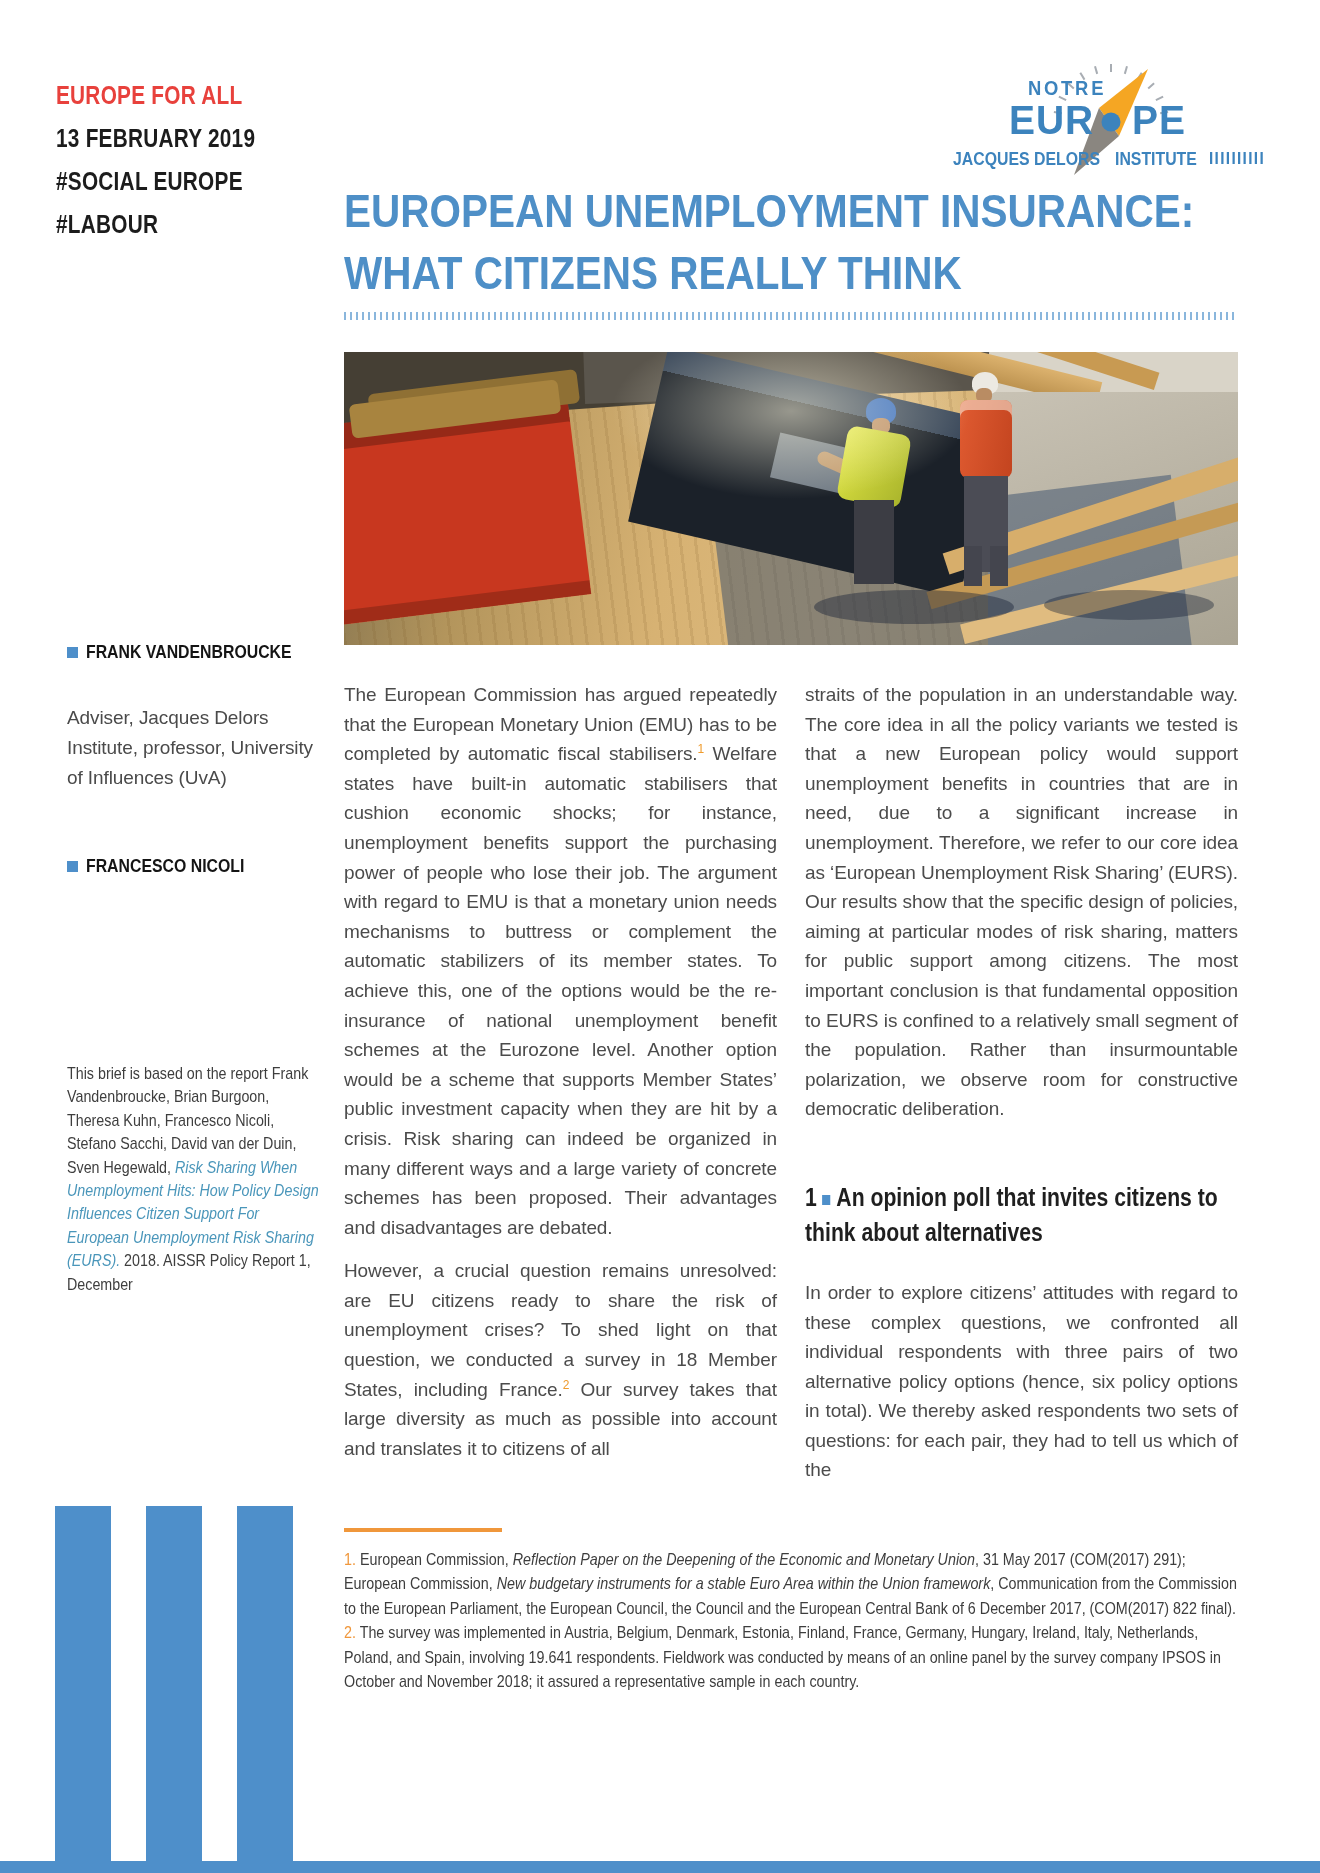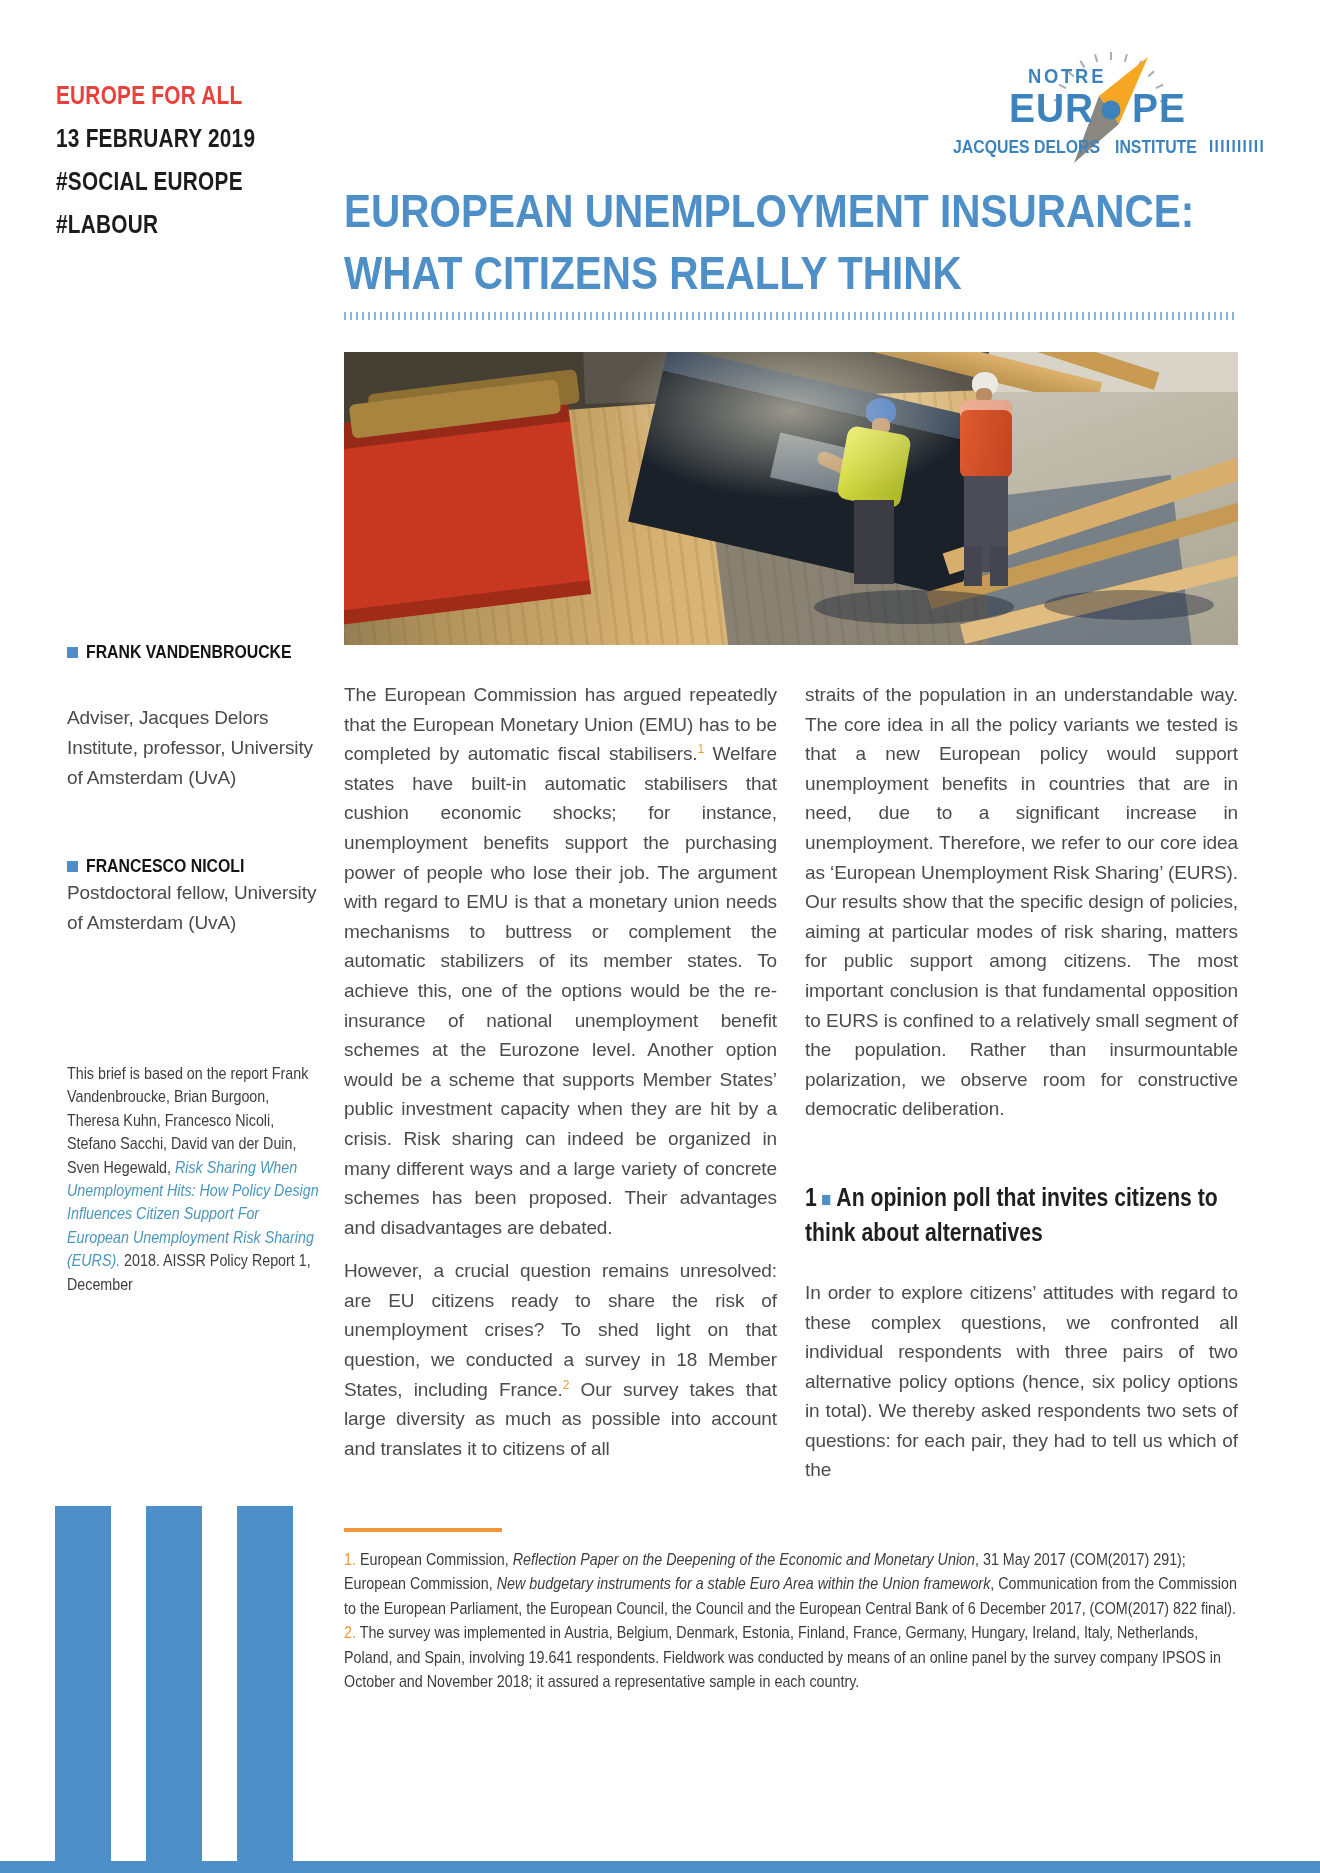--- a/index.html
+++ b/index.html
@@ -8,21 +8,21 @@
     font-family:"Liberation Sans", sans-serif; overflow:hidden;
   }
   .abs { position:absolute; }
 
   
   .kicker-line { position:absolute; left:56px; font-weight:bold; font-size:26px;
     color:#1c1c1c; transform:scaleX(0.80); transform-origin:0 0; white-space:nowrap; letter-spacing:0.3px; }
   .kicker-red { color:#e8413c; }
 
   
-  .logo { position:absolute; left:935px; top:43px; width:330px; height:125px; }
+  .logo { position:absolute; left:935px; top:55px; width:330px; height:125px; }
   .logo span { position:absolute; color:#3c83bd; font-weight:bold; transform-origin:0 0; }
   .logo-notre { left:93px; top:22px; font-size:20px; letter-spacing:3px; transform:scaleX(0.92); }
   .logo-eur  { left:74px; top:42px; font-size:41px; letter-spacing:1px; transform:scaleX(0.95); }
   .logo-pe   { left:197px; top:42px; font-size:41px; letter-spacing:1px; transform:scaleX(0.95); }
   .logo-jd   { left:18px; top:94px; font-size:18px; transform:scaleX(0.88); }
   .logo-inst { left:180px; top:94px; font-size:18px; transform:scaleX(0.88); }
   .logo-ticks{ left:274px; top:94px; font-size:17px; letter-spacing:1.5px; transform:scaleX(0.9); color:#6fa3c9; }
   .logo-svg { position:absolute; left:0; top:0; }
 
   
@@ -188,27 +188,26 @@
       <div class="ph-w2-pants abs"></div>
       <div class="ph-w2-legs abs"></div>
     </div>
     <div class="ph-glare"></div>
   </div>
 
   <div class="author-row" style="top:642px;">
     <span class="sq"></span>
     <span class="author-name">FRANK VANDENBROUCKE</span>
   </div>
-  <div class="author-role" style="top:703px;">Adviser, Jacques Delors Institute, professor, University of Amsterdam (UvA)</div>
+  <div class="author-role" style="top:703px;">Adviser, Jacques Delors Institute, professor, University of Influences (UvA)</div>
 
   <div class="author-row" style="top:856px;">
     <span class="sq"></span>
     <span class="author-name">FRANCESCO NICOLI</span>
   </div>
-  <div class="author-role" style="top:878px;">Postdoctoral fellow, University of Amsterdam (UvA)</div>
 
   <div class="sidebar-note">
     <span>This brief is based on the report Frank Vandenbroucke, Brian Burgoon, Theresa Kuhn, Francesco Nicoli, Stefano Sacchi, David van der Duin, Sven Hegewald, </span><span class="note-link">Risk Sharing When Unemployment Hits: How Policy Design Influences Citizen Support For European Unemployment Risk Sharing (EURS).</span><span> 2018. AISSR Policy Report 1, December</span>
   </div>
 
   <div class="col col-1">
     <p><span>The European Commission has argued repeatedly that the European Monetary Union (EMU) has to be completed by automatic fiscal stabilisers.</span><span class="fnref">1</span><span> Welfare states have built-in automatic stabilisers that cushion economic shocks; for instance, unemployment benefits support the purchasing power of people who lose their job. The argument with regard to EMU is that a monetary union needs mechanisms to buttress or complement the automatic stabilizers of its member states. To achieve this, one of the options would be the re-insurance of national unemployment benefit schemes at the Eurozone level. Another option would be a scheme that supports Member States’ public investment capacity when they are hit by a crisis. Risk sharing can indeed be organized in many different ways and a large variety of concrete schemes has been proposed. Their advantages and disadvantages are debated.</span></p>
     <p><span>However, a crucial question remains unresolved: are EU citizens ready to share the risk of unemployment crises? To shed light on that question, we conducted a survey in 18 Member States, including France.</span><span class="fnref">2</span><span> Our survey takes that large diversity as much as possible into account and translates it to citizens of all</span></p>
   </div>
 

